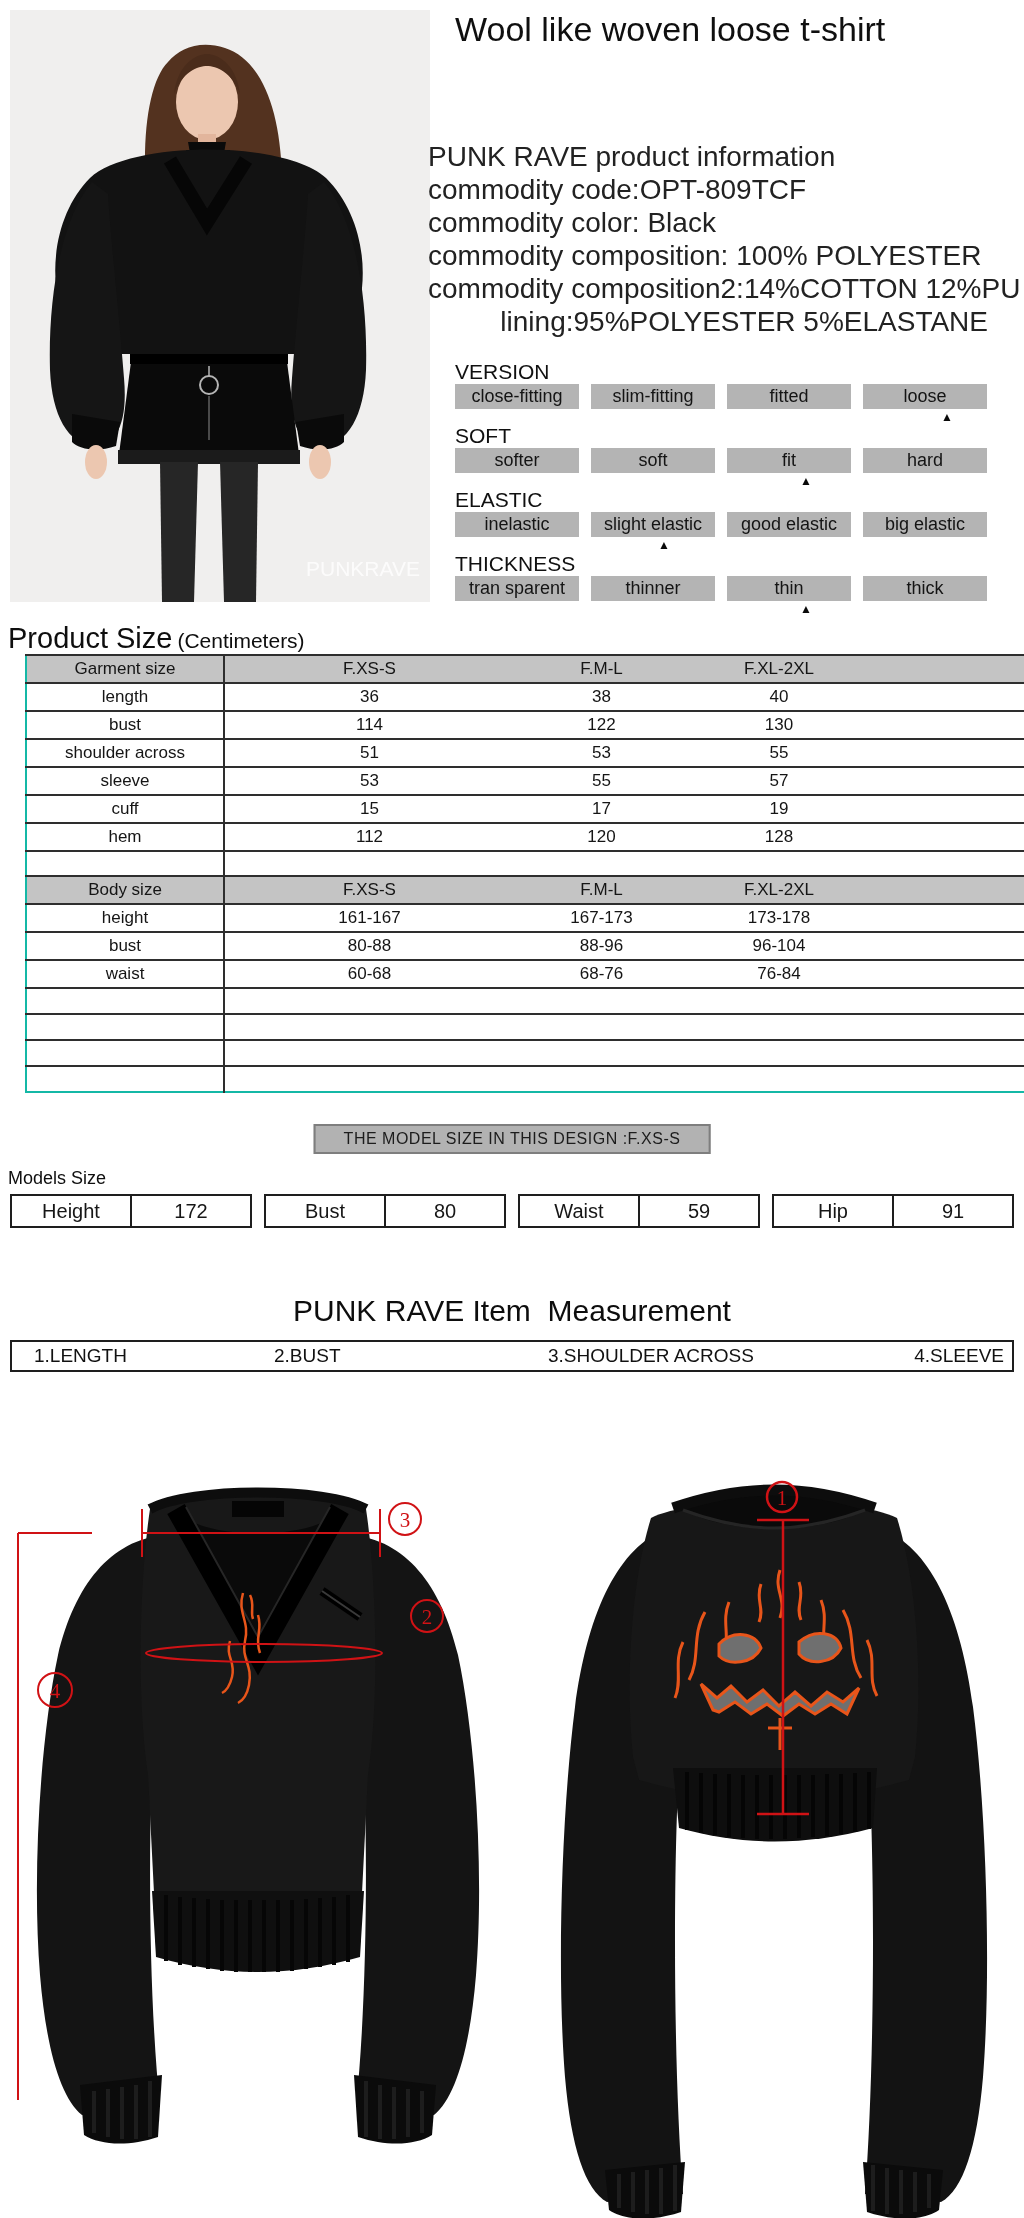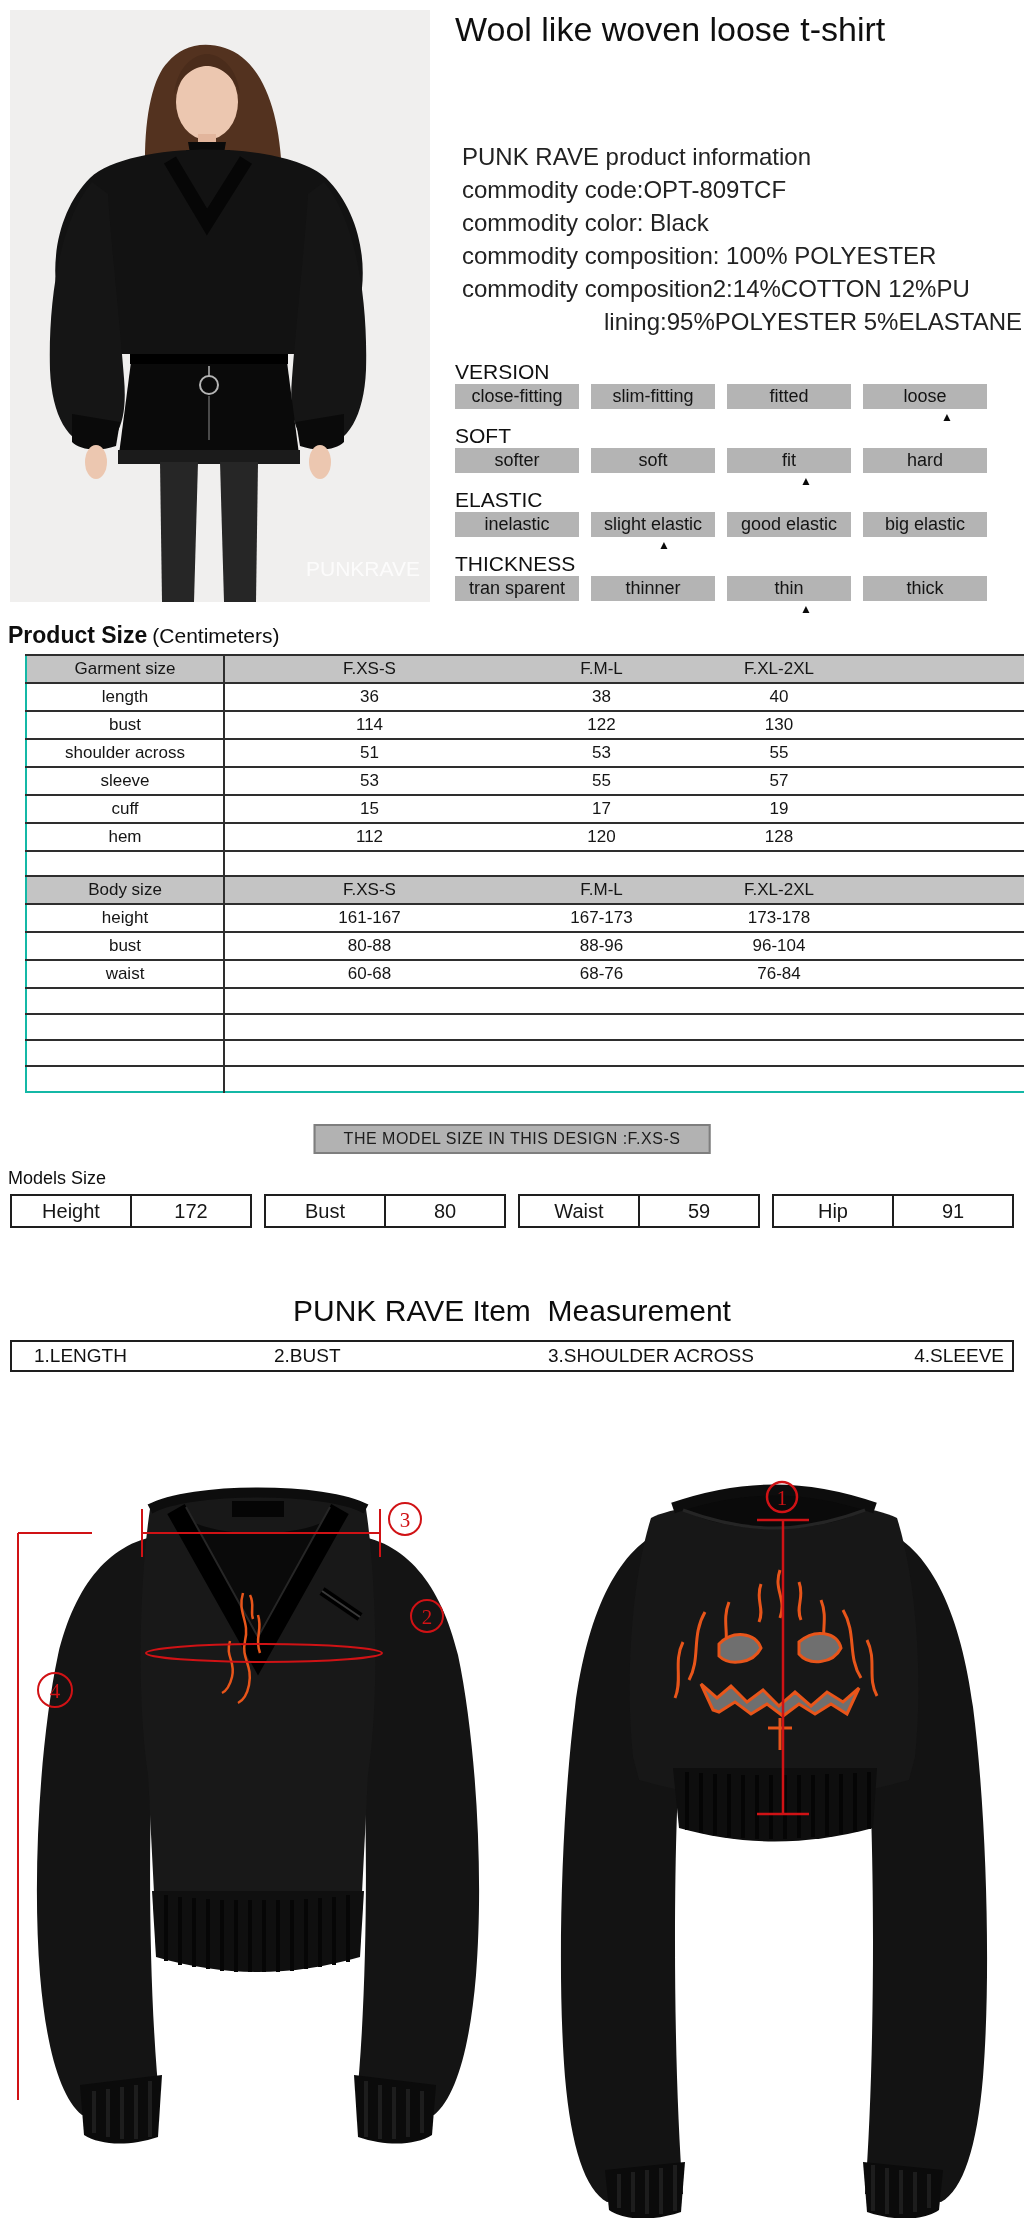--- a/index.html
+++ b/index.html
@@ -1,28 +1,28 @@
 <!DOCTYPE html>
 <html><head>
 <meta charset="utf-8">
 <style>
   html,body{margin:0;padding:0}
   body{width:1024px;height:2218px;position:relative;background:#ffffff;
        font-family:"Liberation Sans",sans-serif;color:#161616;overflow:hidden}
   .abs{position:absolute}
   .page-title{left:455px;top:10px;font-size:34px;color:#0f0f0f;white-space:nowrap}
-  .pinfo{left:462px;top:140px;width:560px;font-size:24px;line-height:33px;color:#222}
+  .pinfo{left:428px;top:140px;width:560px;font-size:28px;line-height:33px;color:#222}
   .pinfo .line{white-space:nowrap}
   .pinfo .line-right{text-align:right}
   .attr-label{left:455px;font-size:21px;color:#101010}
   .attr-row{left:455px;width:532px;display:flex;gap:12px}
   .attr-cell{flex:1;background:#b4b4b4;text-align:center;font-size:18px;height:25px;line-height:25px;color:#141414;overflow:hidden;white-space:nowrap}
   .attr-arrow{font-size:12px;color:#0a0a0a;line-height:12px}
   .ps-head{left:8px;top:622px;font-size:21px;color:#0e0e0e}
-  .ps-head .bold{font-size:23px;font-weight:bold}
+  .ps-head .bold{font-size:29px;font-weight:normal}
   .ps-head .note{margin-left:5px}
   table.size{position:absolute;left:25px;width:1004px;border-collapse:collapse;table-layout:fixed;
              font-size:17px;color:#151515;border:2px solid #14b8a6}
   table.size td{border-top:2px solid #2e2e2e;padding:0;text-align:center;overflow:hidden;white-space:nowrap}
   table.size tr.hdr td{background:#c4c4c4}
   table.size td.lbl{border-right:2px solid #2e2e2e}
   table.size td.c2{}
   tr.h26 td{height:26px} tr.h28 td{height:28px} tr.h24 td{height:24px}
   .banner{left:50%;transform:translateX(-50%);top:1124px;height:24px;line-height:24px;
           background:#b2b2b2;border:2px solid #7e7e7e;padding:1px 28px;font-size:16px;

